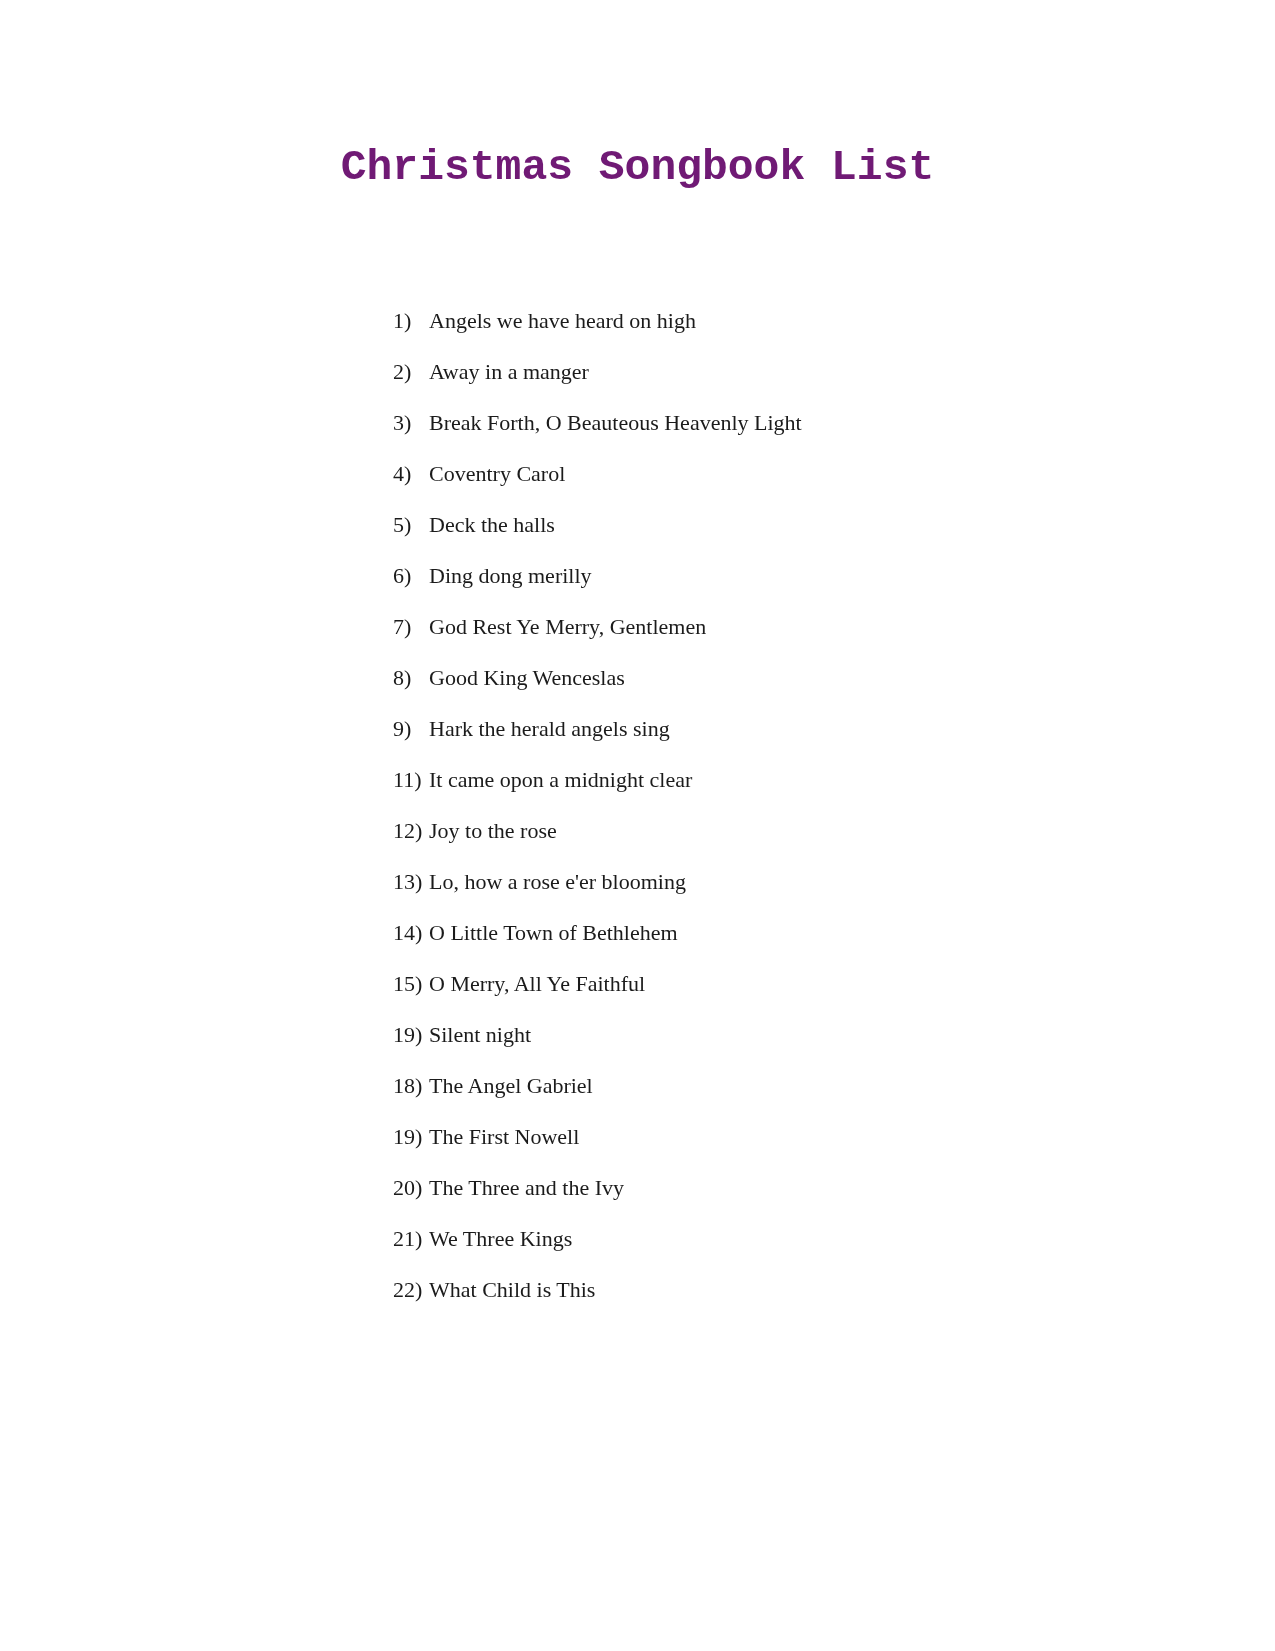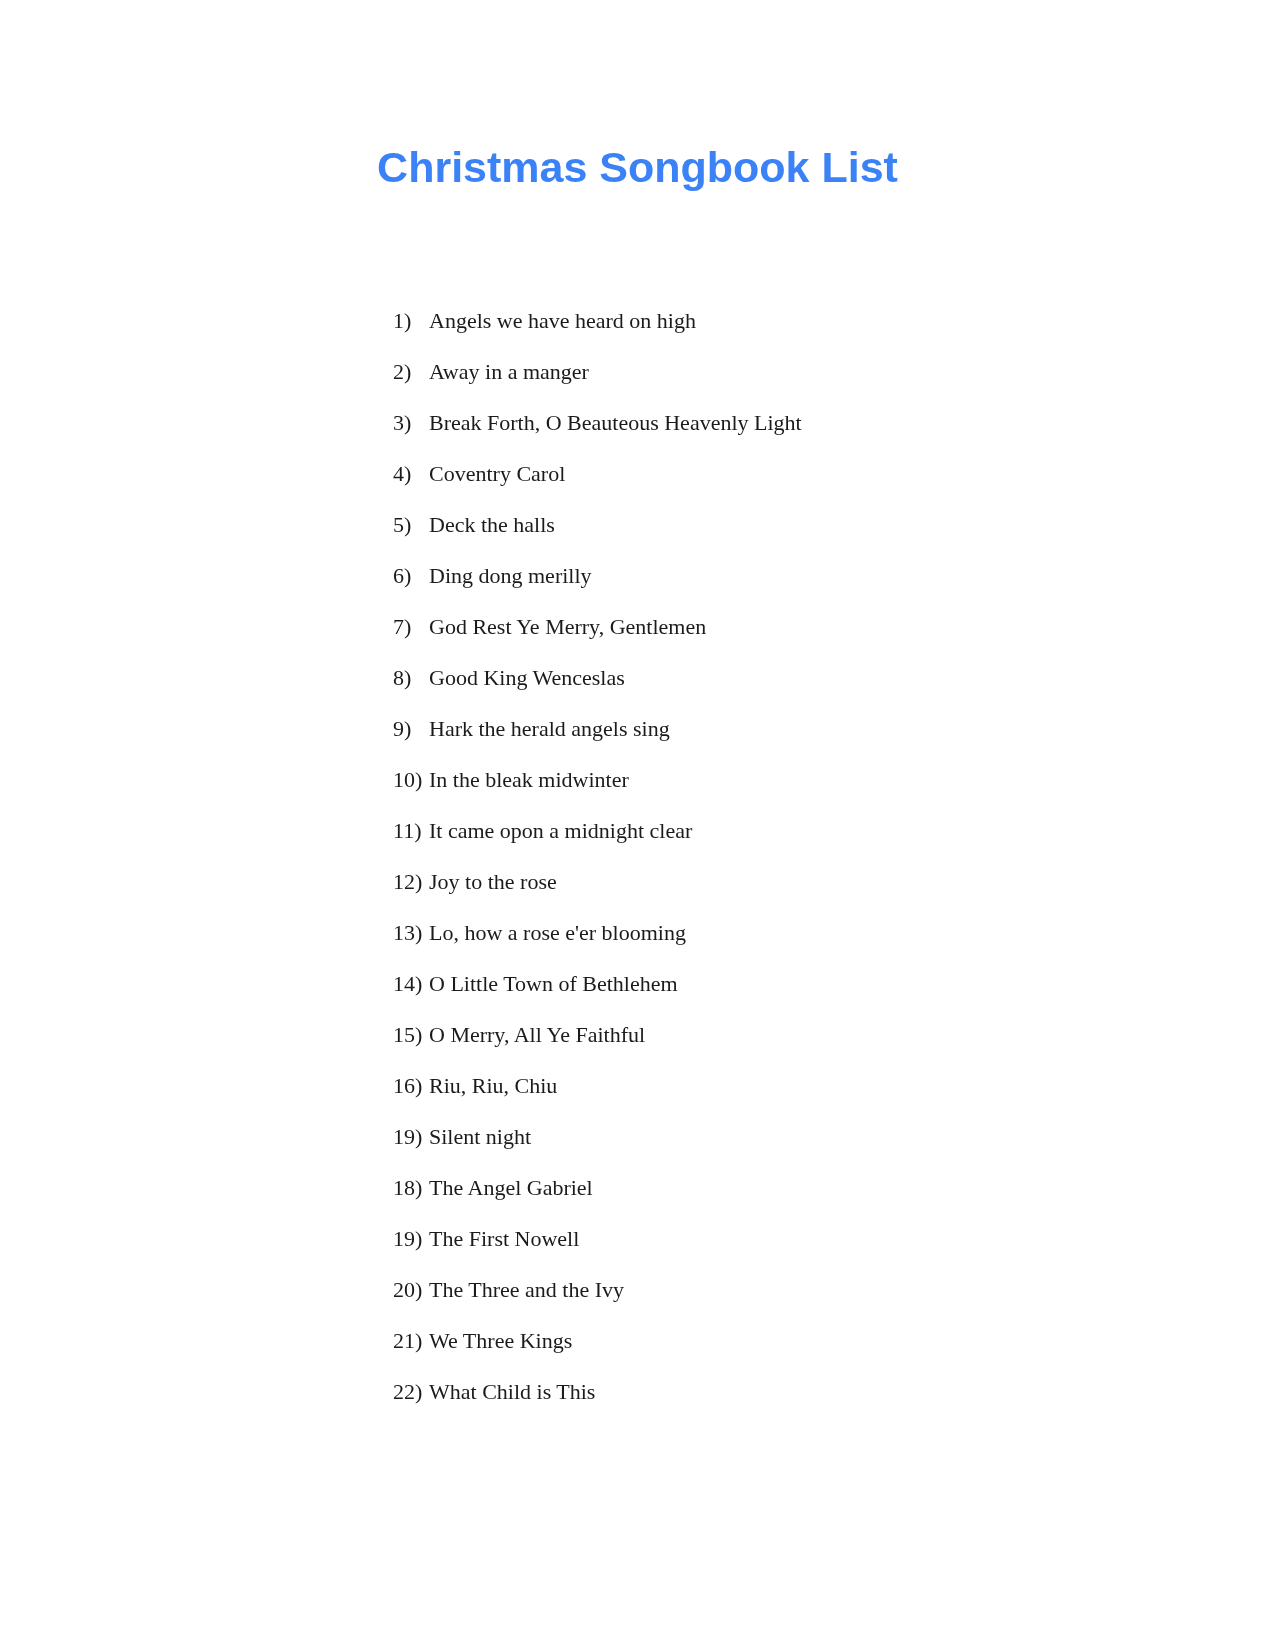--- a/index.html
+++ b/index.html
@@ -22,22 +22,22 @@
     }
     .doc-title {
       position: absolute;
       top: 143px;
       left: 0;
       width: 100%;
       margin: 0;
       text-align: center;
       font-size: 43px;
       font-weight: bold;
-      font-family: Liberation Sans, sans-serif;
-      color: #3b82f6;
+      font-family: Liberation Mono, monospace;
+      color: #701a75;
     }
     .song-list {
       position: absolute;
       top: 308px;
       left: 393px;
       width: 700px;
     }
     .song-item {
       display: flex;
       align-items: baseline;
@@ -93,46 +93,38 @@
       </div>
       <div class="song-item">
         <span class="song-number">8)</span>
         <span class="song-text">Good King Wenceslas</span>
       </div>
       <div class="song-item">
         <span class="song-number">9)</span>
         <span class="song-text">Hark the herald angels sing</span>
       </div>
       <div class="song-item">
-        <span class="song-number">10)</span>
-        <span class="song-text">In the bleak midwinter</span>
-      </div>
-      <div class="song-item">
         <span class="song-number">11)</span>
         <span class="song-text">It came opon a midnight clear</span>
       </div>
       <div class="song-item">
         <span class="song-number">12)</span>
         <span class="song-text">Joy to the rose</span>
       </div>
       <div class="song-item">
         <span class="song-number">13)</span>
         <span class="song-text">Lo, how a rose e'er blooming</span>
       </div>
       <div class="song-item">
         <span class="song-number">14)</span>
         <span class="song-text">O Little Town of Bethlehem</span>
       </div>
       <div class="song-item">
         <span class="song-number">15)</span>
         <span class="song-text">O Merry, All Ye Faithful</span>
-      </div>
-      <div class="song-item">
-        <span class="song-number">16)</span>
-        <span class="song-text">Riu, Riu, Chiu</span>
       </div>
       <div class="song-item">
         <span class="song-number">19)</span>
         <span class="song-text">Silent night</span>
       </div>
       <div class="song-item">
         <span class="song-number">18)</span>
         <span class="song-text">The Angel Gabriel</span>
       </div>
       <div class="song-item">

